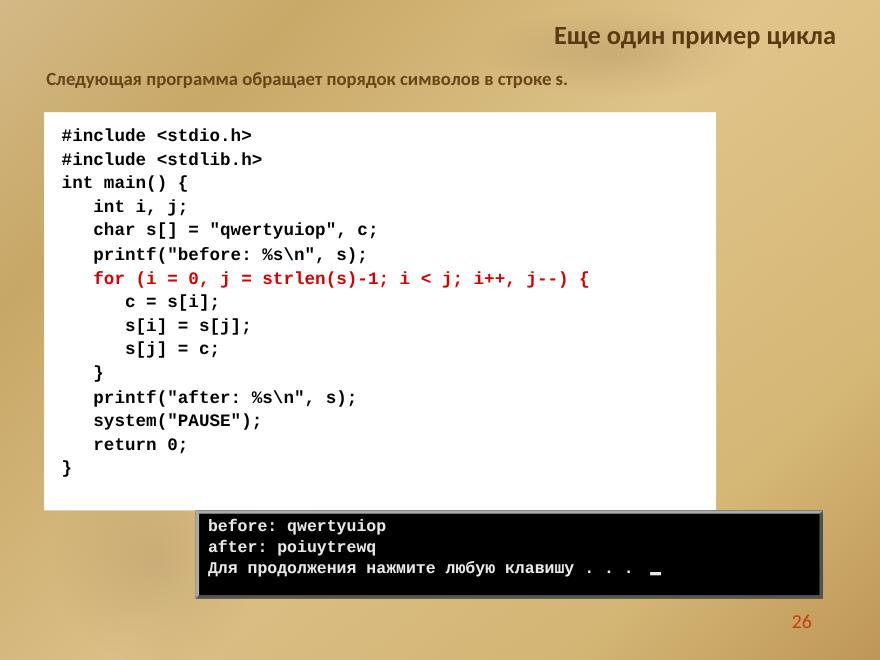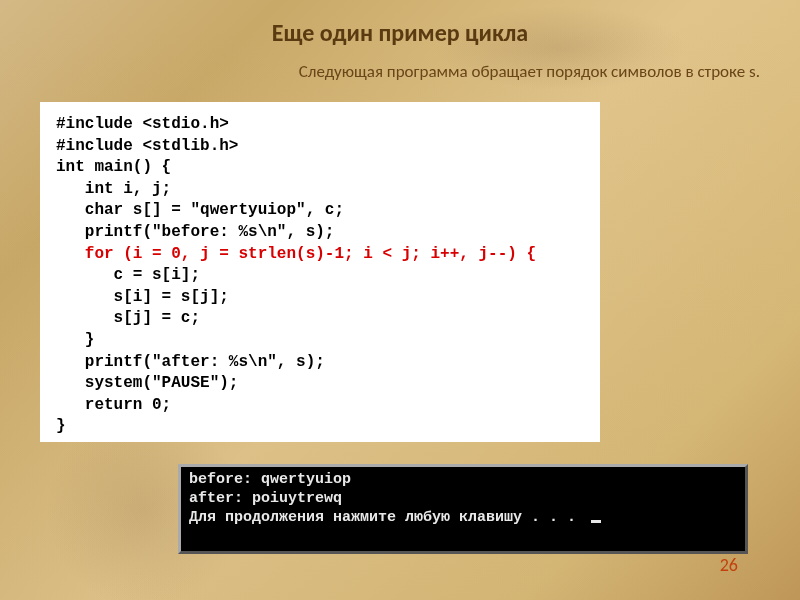--- a/index.html
+++ b/index.html
@@ -20,58 +20,57 @@
       linear-gradient(0deg, rgba(120,90,50,0.05) 0%, transparent 100%);
     pointer-events: none;
   }
   .slide {
     position: relative;
     width: 100%;
     height: 100%;
     padding: 18px 40px 20px 40px;
   }
   .title {
-    text-align: center;
+    text-align: right;
     font-size: 24px;
     font-weight: bold;
     color: #5a3a10;
     margin-bottom: 14px;
   }
   .subtitle {
     font-size: 17px;
-    font-weight: normal;
+    font-weight: bold;
     color: #6a4518;
     margin-bottom: 20px;
     padding-left: 2px;
-    text-align: right;
   }
   .code-box {
     background: #ffffff;
-    padding: 12px 16px 4px 16px;
+    padding: 12px 16px 26px 16px;
     font-family: "Courier New", monospace;
     font-size: 16px;
     font-weight: bold;
     line-height: 1.35;
     color: #000;
-    width: 560px;
+    width: 611px;
     white-space: pre;
   }
   .code-box .hl { color: #d80000; }
   .console-box {
     position: absolute;
     left: 178px;
     top: 464px;
     width: 570px;
     background: #000;
     border: 3px solid #888;
     border-top-color: #aaa;
     border-left-color: #aaa;
     border-right-color: #555;
     border-bottom-color: #555;
-    padding: 4px 8px 24px 8px;
+    padding: 4px 8px 14px 8px;
     font-family: "Courier New", "Lucida Console", monospace;
     font-size: 15px;
     font-weight: bold;
     color: #e8e8e8;
     line-height: 1.25;
     white-space: pre;
   }
   .cursor {
     display: inline-block;
     width: 10px;

